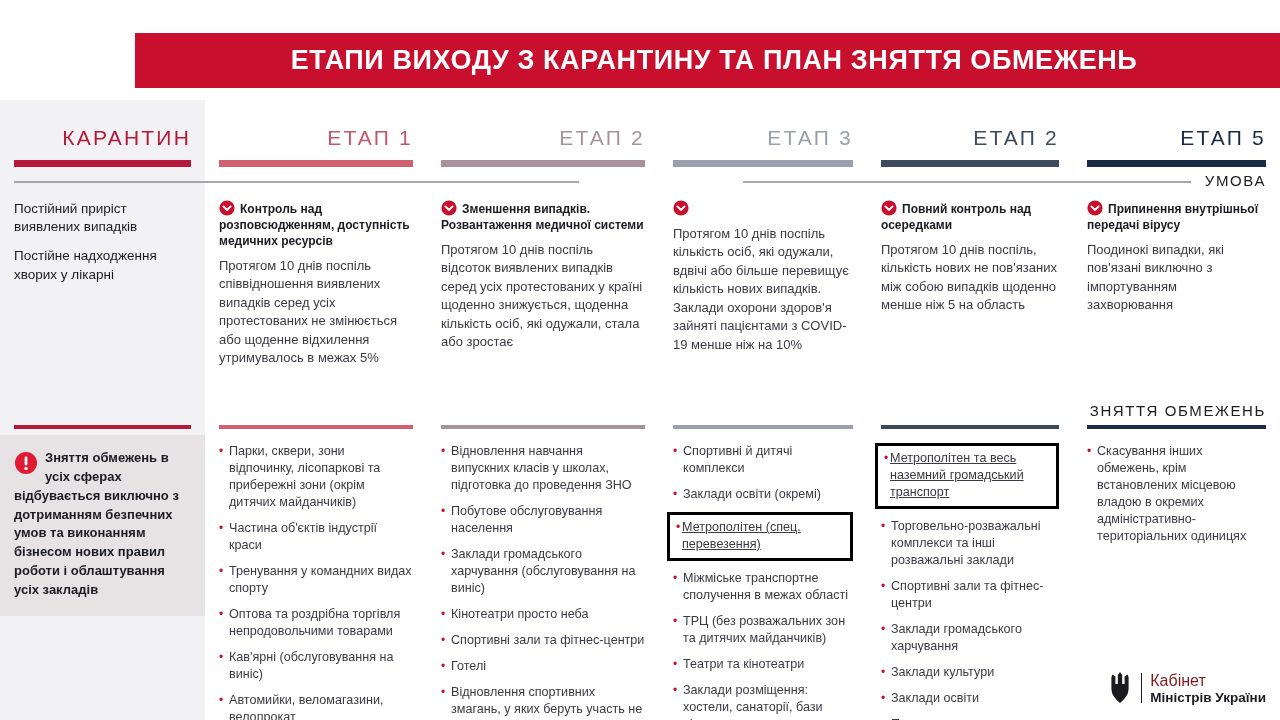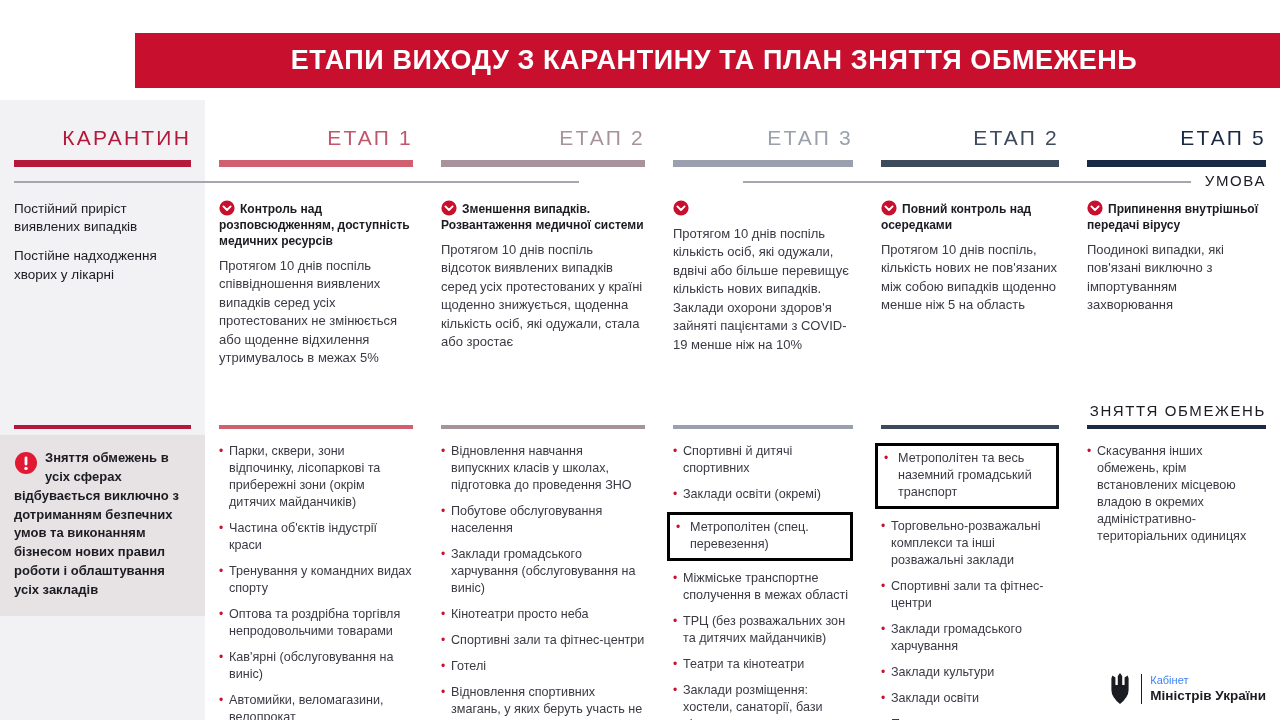--- a/index.html
+++ b/index.html
@@ -149,24 +149,25 @@
   }
   ul.bullets li::before {
     content: "\2022";
     position: absolute;
     left: 0; top: 0;
     color: #c8102e;
     font-size: 12px;
   }
   ul.bullets li.boxed {
     border: 3px solid #000000;
-    padding: 4px 6px 5px 20px;
+    padding: 4px 6px 5px 12px;
     margin-left: -6px;
     margin-bottom: 9px;
     background: #ffffff;
+    text-decoration: underline;
   }
   ul.bullets li.boxed::before { left: 6px; top: 4px; }
 
   
   .note {
     position: absolute;
     left: 0; top: 435px;
     width: 205px;
     background: #e7e2e4;
     padding: 14px 14px 16px 14px;
@@ -184,21 +185,21 @@
   }
 
   
   .logo {
     position: absolute;
     right: 14px; bottom: 14px;
     display: flex; align-items: center;
   }
   .logo-trident { width: 26px; height: 34px; margin-right: 8px; }
   .logo-div { width: 1px; height: 30px; background: #1b1b22; margin-right: 8px; }
-  .logo-l1 { font-size: 11px; color: #3b82f6; line-height: 1.2; }
+  .logo-l1 { font-size: 16px; color: #7f1d1d; line-height: 1.2; }
   .logo-l2 { font-size: 13.5px; font-weight: bold; color: #1b1b22; line-height: 1.2; }
 </style>
 </head>
 <body>
 
 <div id="page">
 
   <div class="banner">
     <div class="banner-text">ЕТАПИ ВИХОДУ З КАРАНТИНУ ТА ПЛАН ЗНЯТТЯ ОБМЕЖЕНЬ</div>
   </div>
@@ -280,21 +281,21 @@
         <div class="cond">
           <div class="cond-head"><svg class="chk" viewBox="0 0 16 16">
               <circle cx="8" cy="8" r="7.6" fill="#c8102e"></circle>
               <path d="M4.4 6.4 L8 10 L11.6 6.4" stroke="#ffffff" stroke-width="1.9" fill="none" stroke-linecap="round" stroke-linejoin="round"></path>
             </svg></div>
           <div class="cond-body">Протягом 10 днів поспіль кількість осіб, які одужали, вдвічі або більше перевищує кількість нових випадків. Заклади охорони здоров'я зайняті пацієнтами з COVID-19 менше ніж на 10%</div>
         </div>
         <div class="lift">
           <div class="lift-rule" style="background: rgb(154, 160, 173);"></div>
           <ul class="bullets">
-            <li class="">Спортивні й дитячі спортивних</li>
+            <li class="">Спортивні й дитячі комплекси</li>
             <li class="">Заклади освіти (окремі)</li>
             <li class="boxed">Метрополітен (спец. перевезення)</li>
             <li class="">Міжміське транспортне сполучення в межах області</li>
             <li class="">ТРЦ (без розважальних зон та дитячих майданчиків)</li>
             <li class="">Театри та кінотеатри</li>
             <li class="">Заклади розміщення: хостели, санаторії, бази відпочинку</li>
           </ul>
         </div>
       </div>
       <div class="col col-4">

